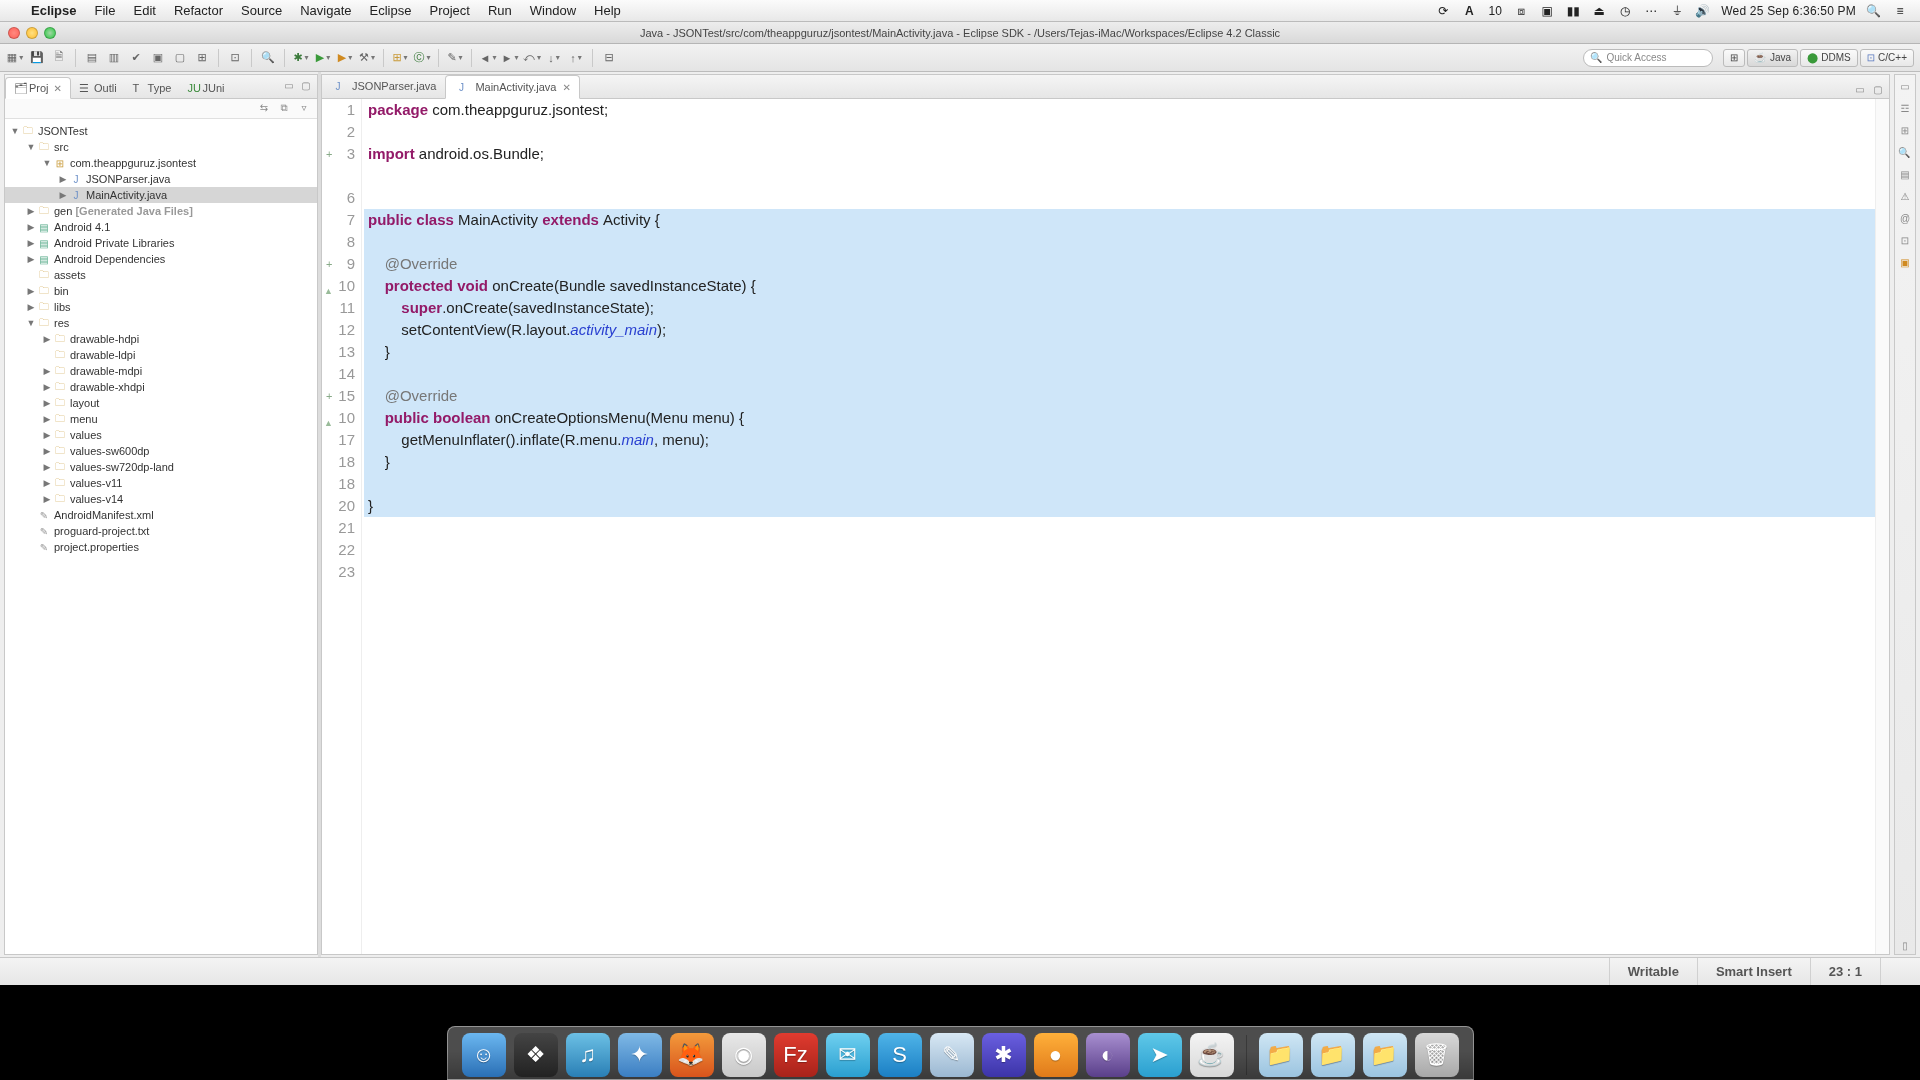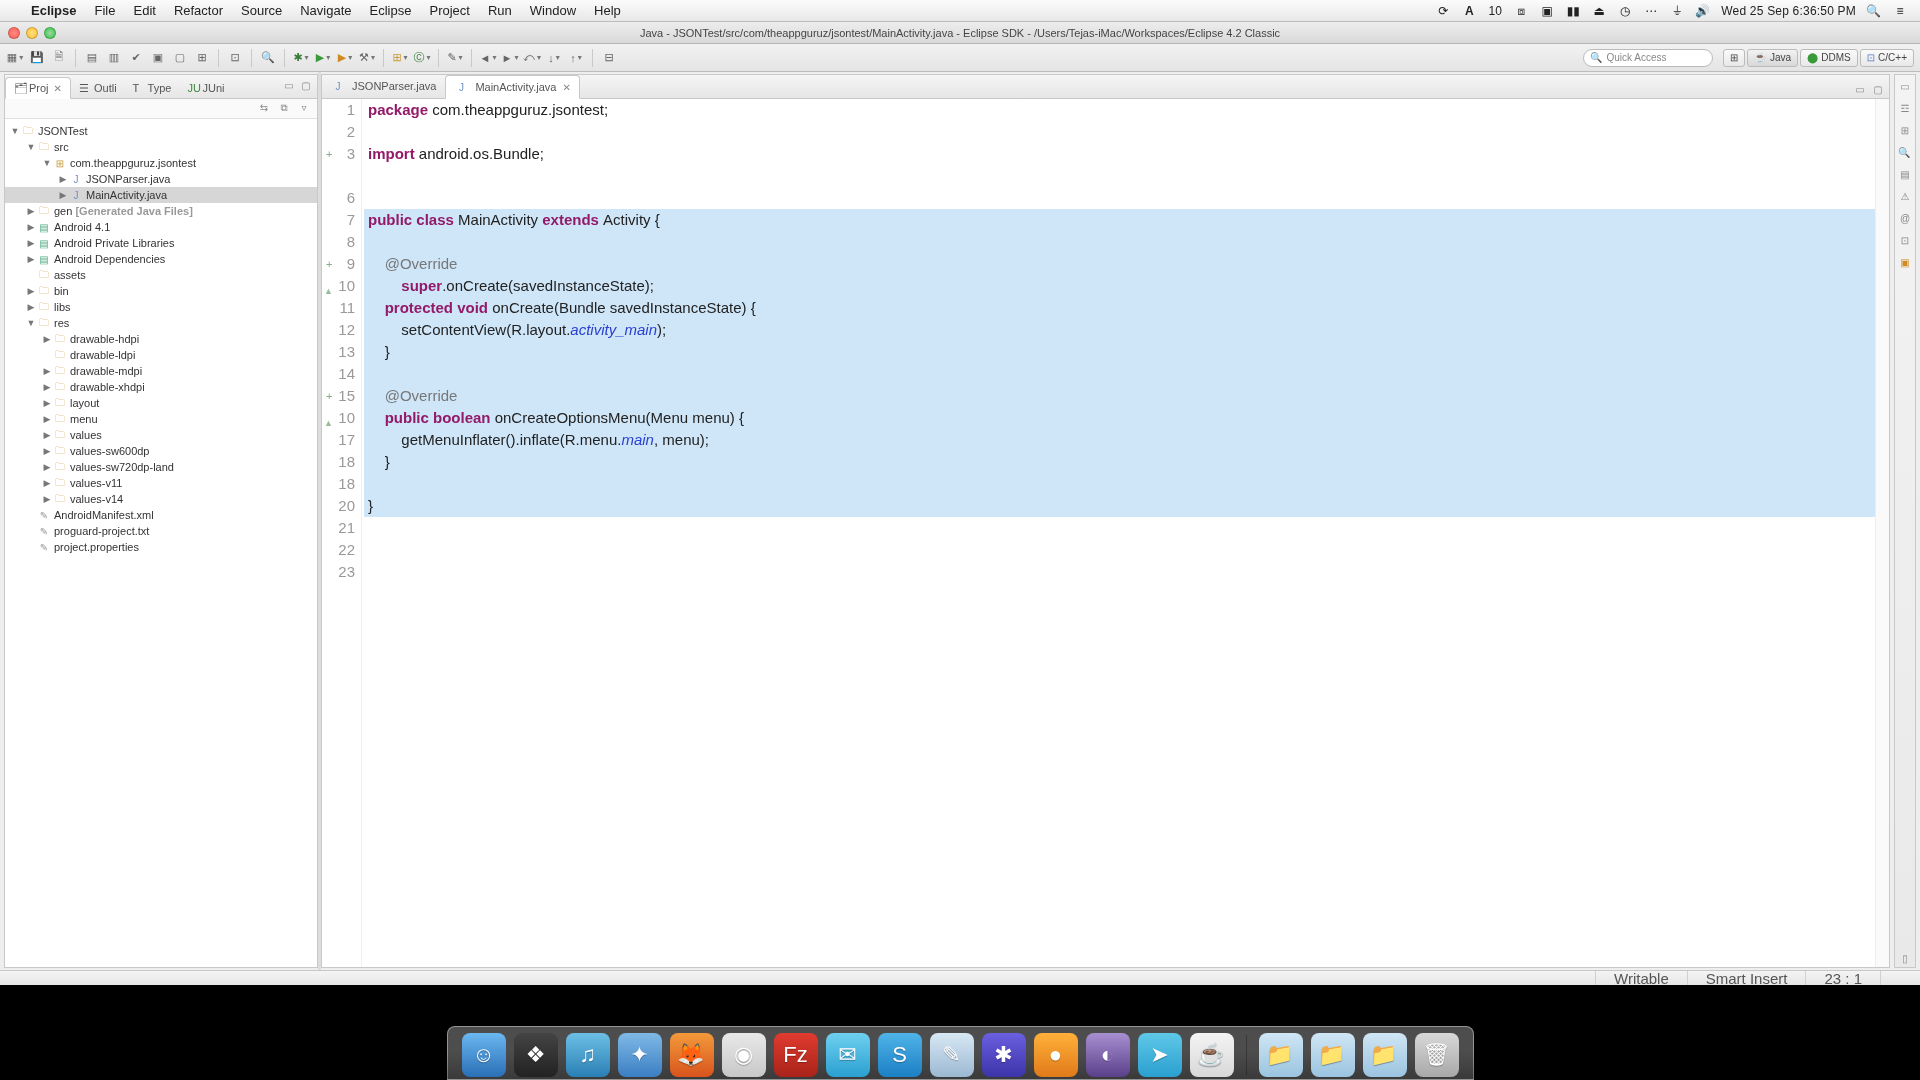--- a/index.html
+++ b/index.html
@@ -87,21 +87,21 @@
 .com { color: #4a8a4a; }
 .str { color: #2a40d0; font-style: italic; }
 .pln { color: #222; }
 .ovr { width: 14px; background: #fafafa; border-left: 1px solid #eee; }
 
 
 .rightstrip { width: 22px; background: linear-gradient(#f3f3f3,#e9e9e9); border: 1px solid #c8c8c8; margin: 2px 4px 2px 0; display: flex; flex-direction: column; align-items: center; gap: 8px; padding-top: 6px; }
 .rightstrip .sico { width: 14px; height: 14px; font-size: 10px; color: #888; text-align: center; }
 
 
-.statusbar { height: 15px; background: linear-gradient(#f4f4f4,#e6e6e6); border-top: 1px solid #c8c8c8; display: flex; align-items: center; font-size: 15px; color: #555; }
+.statusbar { height: 28px; background: linear-gradient(#f4f4f4,#e6e6e6); border-top: 1px solid #c8c8c8; display: flex; align-items: center; font-size: 13px; color: #555; font-weight: bold; }
 .statusbar .cell { padding: 0 18px; border-left: 1px solid #d0d0d0; height: 100%; display: flex; align-items: center; }
 .statusbar .flex { flex: 1; }
 
 
 .dockwrap { height: 95px; display: flex; align-items: flex-end; justify-content: center; background: #000; }
 .dock { background: rgba(220,220,220,.35); border: 1px solid rgba(255,255,255,.4); border-radius: 8px 8px 0 0; padding: 6px 14px 2px; display: flex; gap: 8px; backdrop-filter: blur(4px); position: relative; }
 .dock::after { content:""; position:absolute; left:-30px; right:-30px; bottom:0; height:28px; background: linear-gradient(rgba(255,255,255,0), rgba(0,0,0,.25)); z-index:-1; }
 .dicon { width: 44px; height: 44px; border-radius: 8px; display: flex; align-items: center; justify-content: center; font-size: 22px; color: #fff; text-shadow: 0 1px 1px rgba(0,0,0,.3); }
 .dsep { width: 1px; height: 40px; background: rgba(0,0,0,.25); margin: 0 4px; align-self: center; }
 </style>
@@ -485,22 +485,22 @@
         </div>
         <div class="code">
 <div class="cl"><span class="kw">package </span><span class="pln">com.theappguruz.jsontest;</span></div>
 <div class="cl"> </div>
 <div class="cl"><span class="kw">import </span><span class="pln">android.os.Bundle;</span></div>
 <div class="cl"> </div>
 <div class="cl"> </div>
 <div class="cl hl"><span class="kw">public </span><span class="kw">class </span><span class="pln">MainActivity </span><span class="kw">extends </span><span class="pln">Activity {</span></div>
 <div class="cl hl"> </div>
 <div class="cl hl">    <span class="ann">@Override</span></div>
+<div class="cl hl">    <span class="kw">protected </span><span class="kw">void </span><span class="pln">onCreate(Bundle savedInstanceState) {</span></div>
 <div class="cl hl">        <span class="kw">super</span><span class="pln">.onCreate(savedInstanceState);</span></div>
-<div class="cl hl">    <span class="kw">protected </span><span class="kw">void </span><span class="pln">onCreate(Bundle savedInstanceState) {</span></div>
 <div class="cl hl">        <span class="pln">setContentView(R.layout.</span><span class="str">activity_main</span><span class="pln">);</span></div>
 <div class="cl hl">    <span class="pln">}</span></div>
 <div class="cl hl"> </div>
 <div class="cl hl">    <span class="ann">@Override</span></div>
 <div class="cl hl">    <span class="kw">public </span><span class="kw">boolean </span><span class="pln">onCreateOptionsMenu(Menu menu) {</span></div>
 <div class="cl hl">        <span class="pln">getMenuInflater().inflate(R.menu.</span><span class="str">main</span><span class="pln">, menu);</span></div>
 <div class="cl hl">    <span class="pln">}</span></div>
 <div class="cl hl"> </div>
 <div class="cl hl"><span class="pln">}</span></div>
 <div class="cl"> </div>

